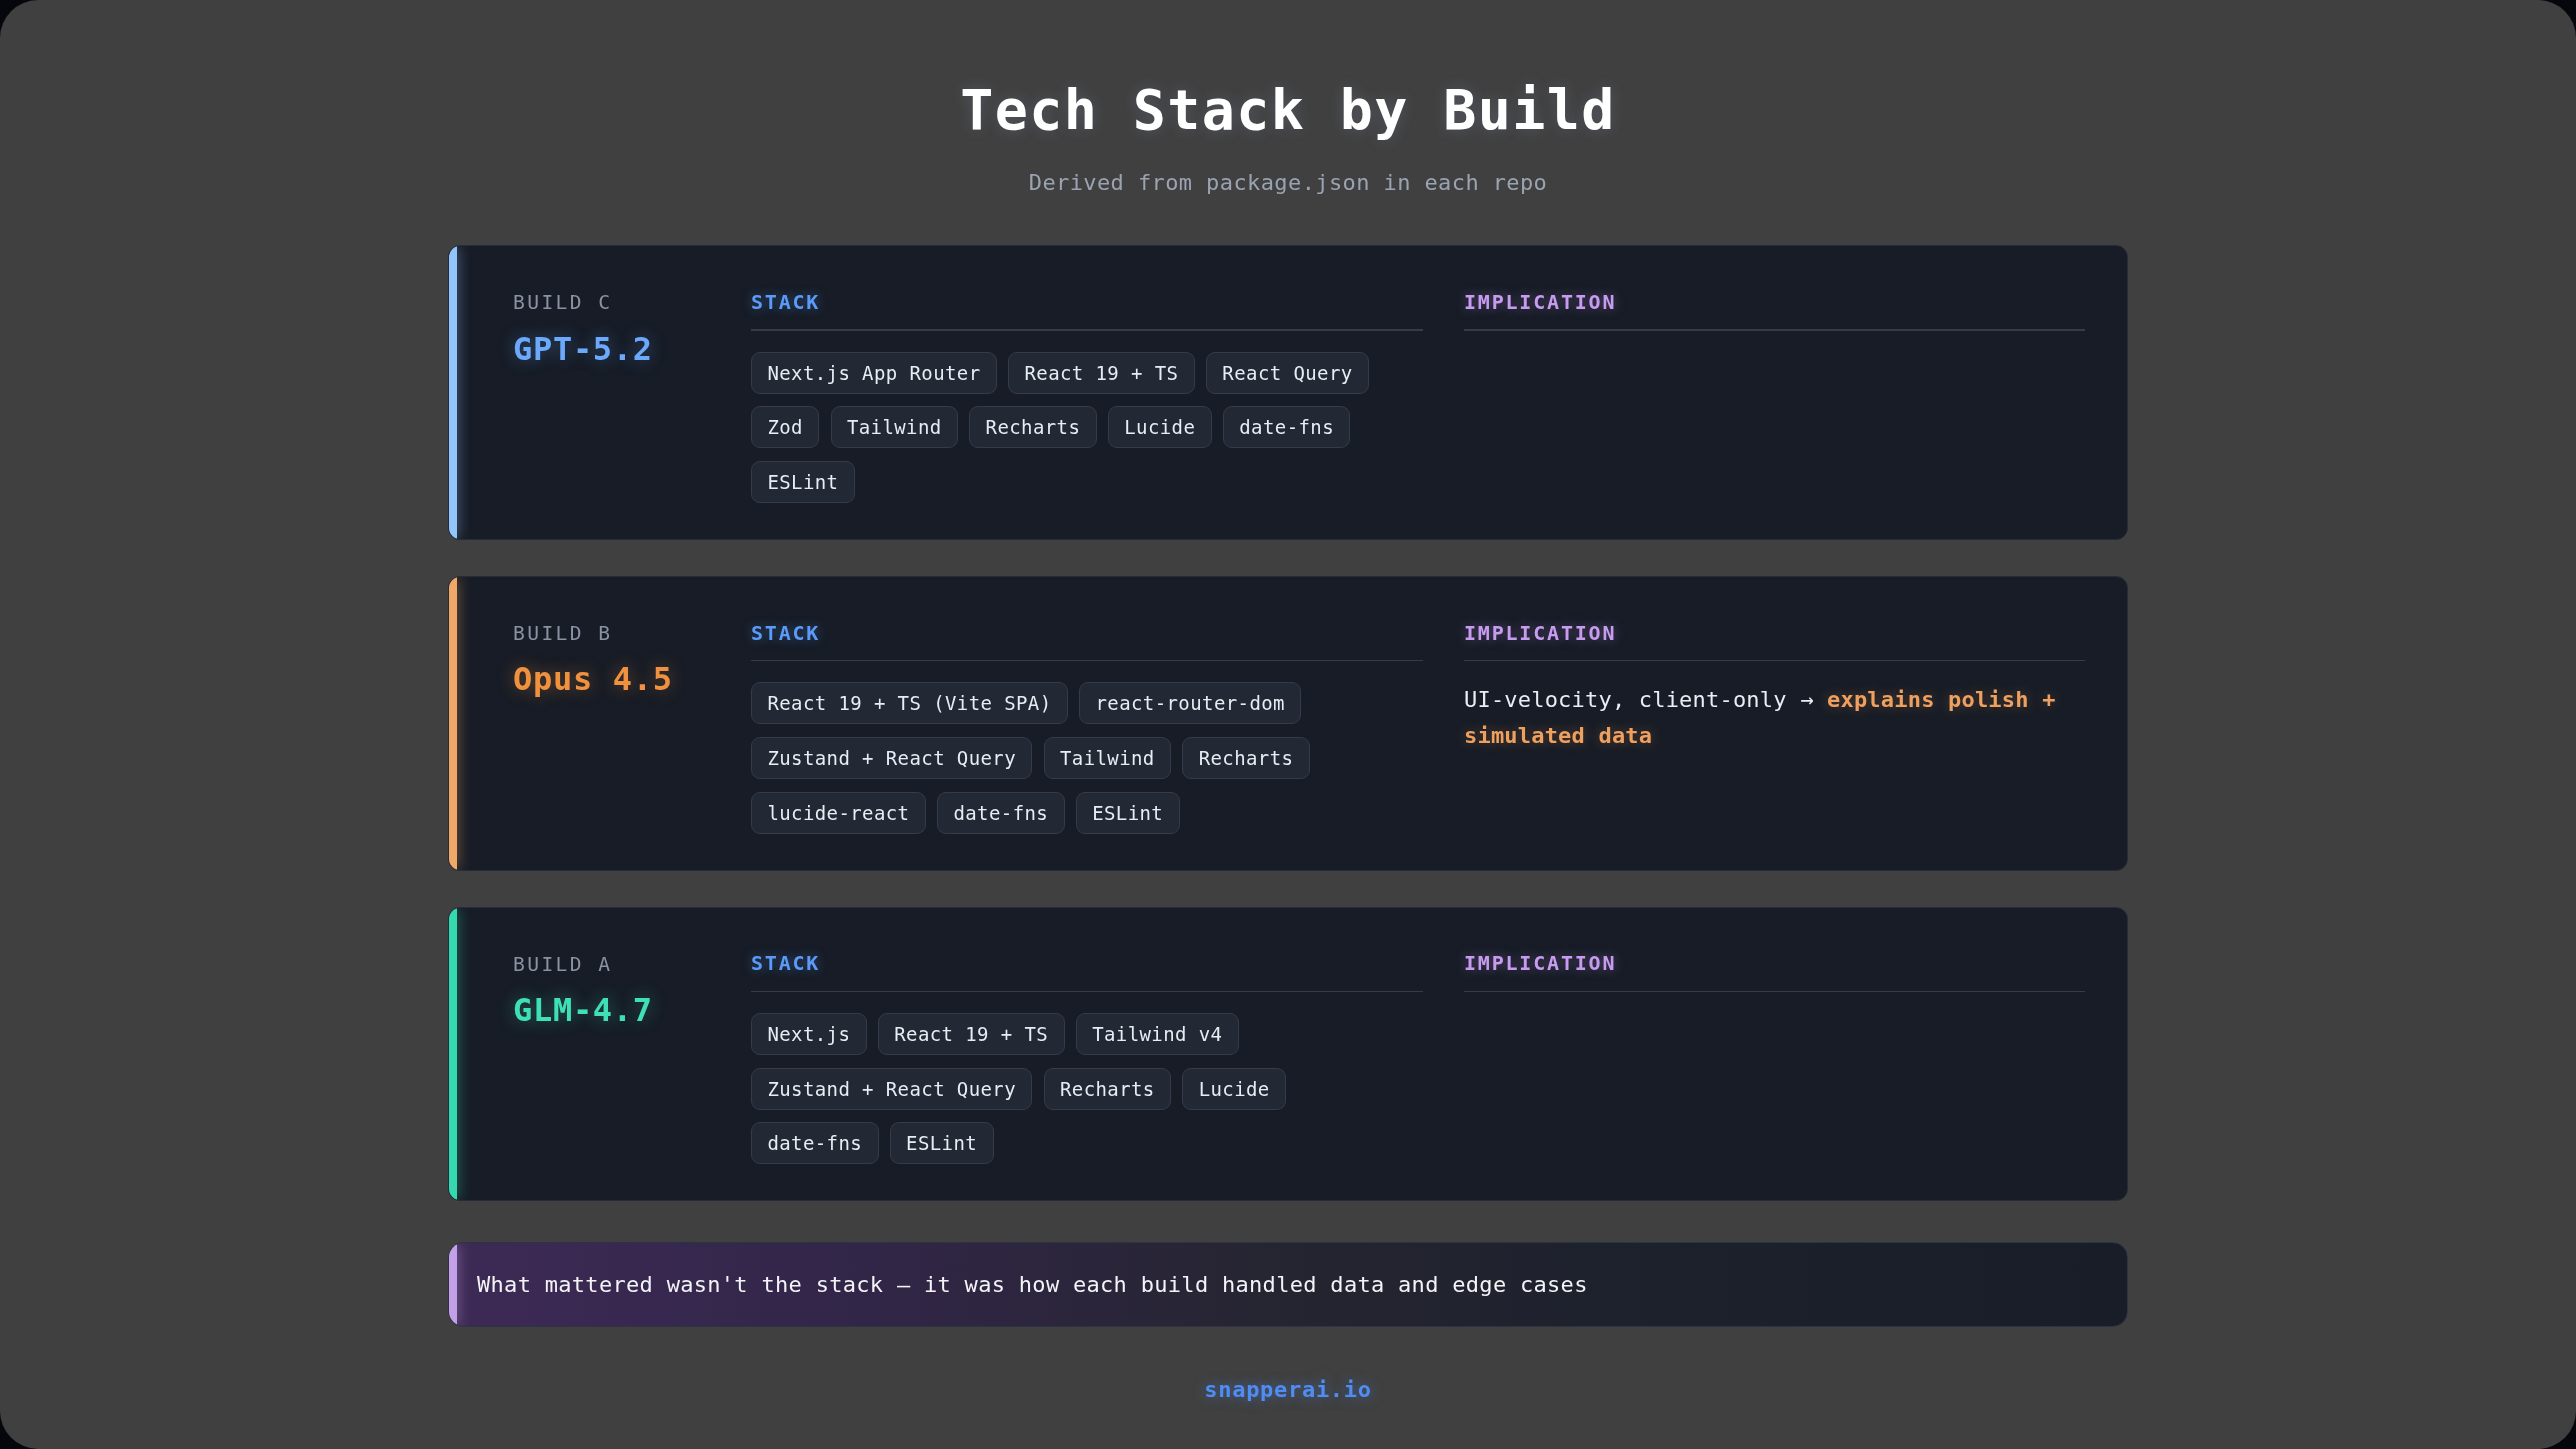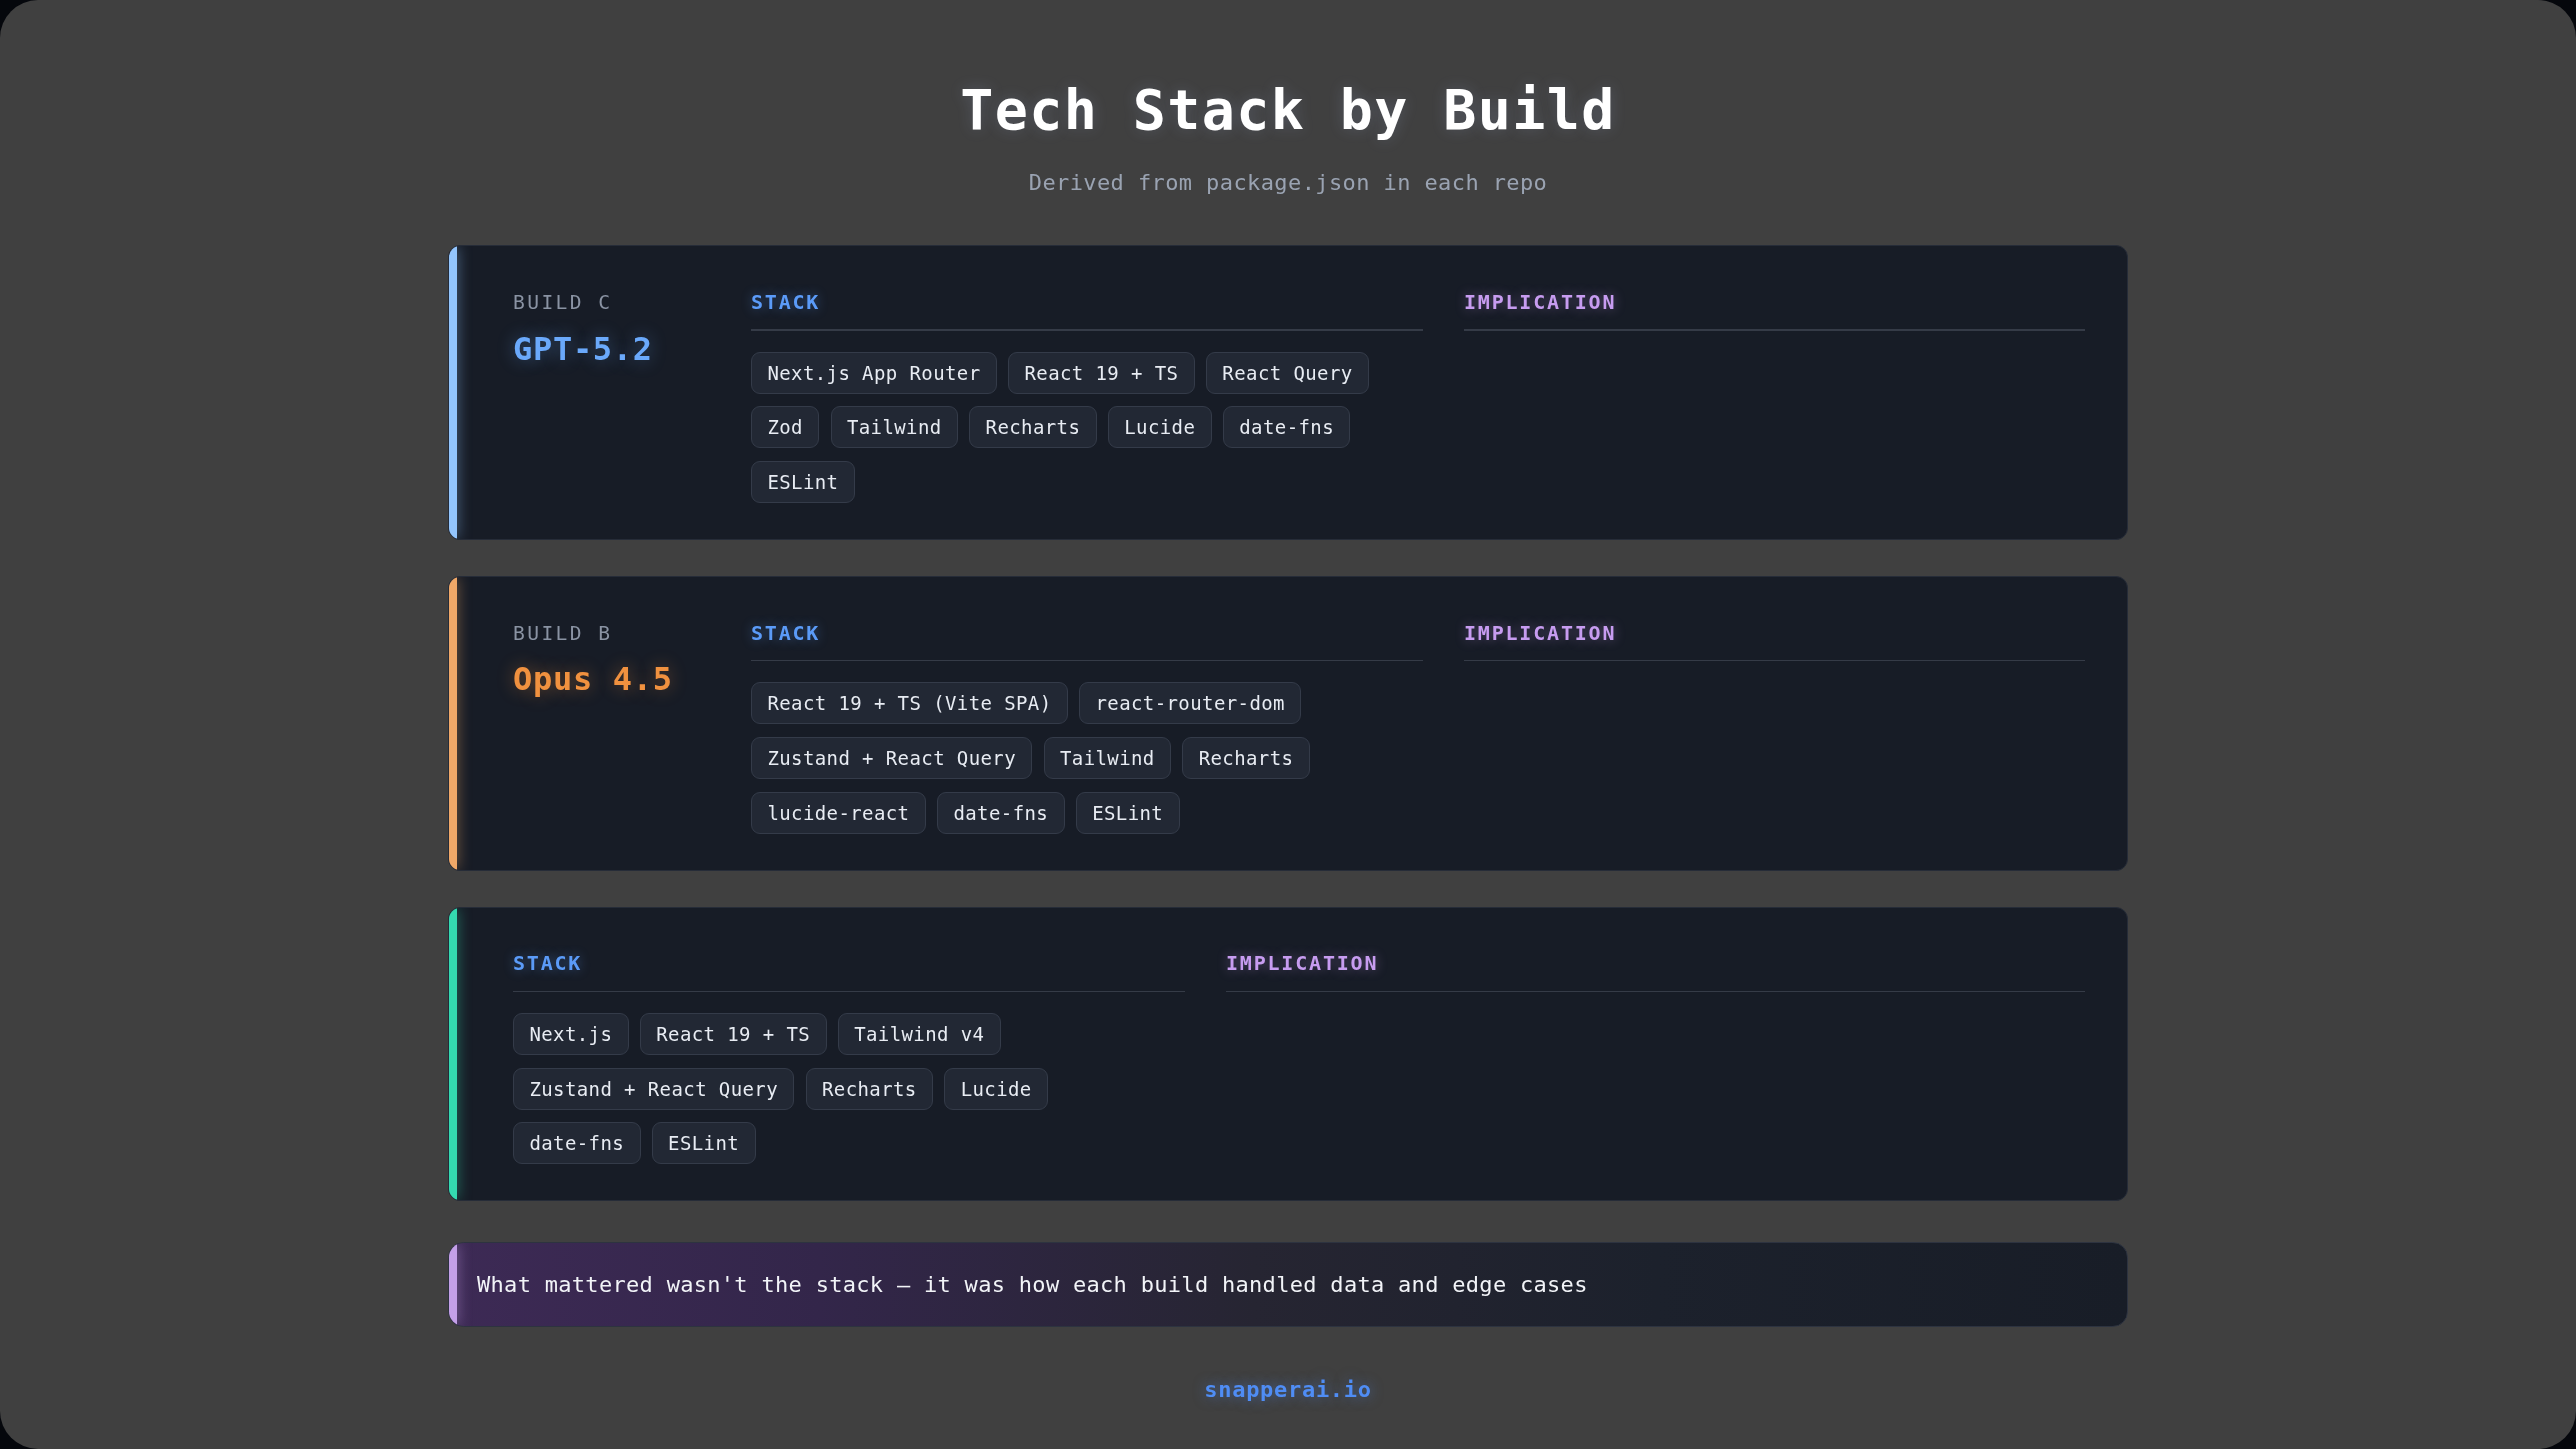--- a/index.html
+++ b/index.html
@@ -215,24 +215,29 @@
               <span class="chip">Tailwind</span>
               <span class="chip">Recharts</span>
               <span class="chip">lucide-react</span>
               <span class="chip">date-fns</span>
               <span class="chip">ESLint</span>
             </div>
           </div>
           <div class="imp-col">
             <div class="imp-head">IMPLICATION</div>
             <div class="col-rule"></div>
+            <div class="imp-text"><span>UI-velocity, client-only → </span><span class="hl" style="color:#ef9f5e;text-shadow:0 0 12.6px #ef9f5e55">explains polish + simulated data</span></div>
           </div>
         </div>
         <div class="card">
           <span class="card-accent" style="background:#34d9b0;box-shadow:0 0 14px #34d9b088"></span>
+          <div class="ident">
+            <div class="build-label">BUILD A</div>
+            <div class="model-name" style="color:#3fe0b6;text-shadow:0 0 17px #3fe0b666">GLM-4.7</div>
+          </div>
           <div class="stack-col">
             <div class="col-head">STACK</div>
             <div class="col-rule"></div>
             <div class="chips">
               <span class="chip">Next.js</span>
               <span class="chip">React 19 + TS</span>
               <span class="chip">Tailwind v4</span>
               <span class="chip">Zustand + React Query</span>
               <span class="chip">Recharts</span>
               <span class="chip">Lucide</span>

